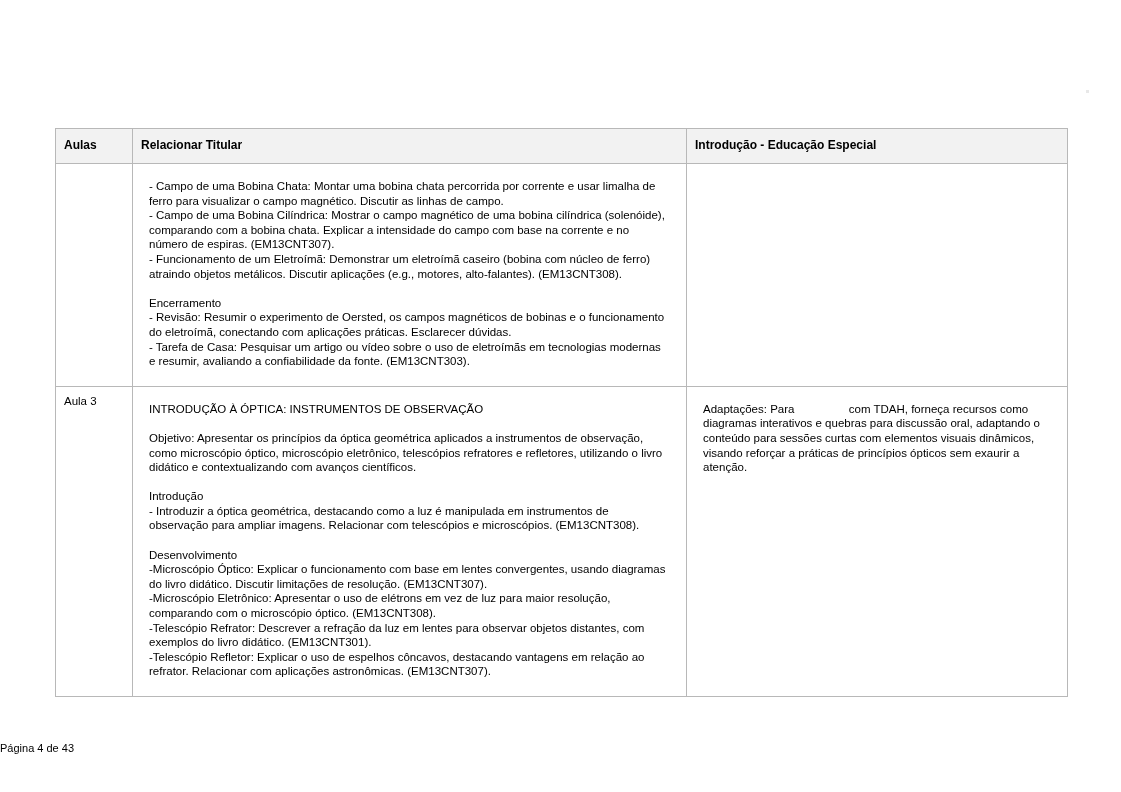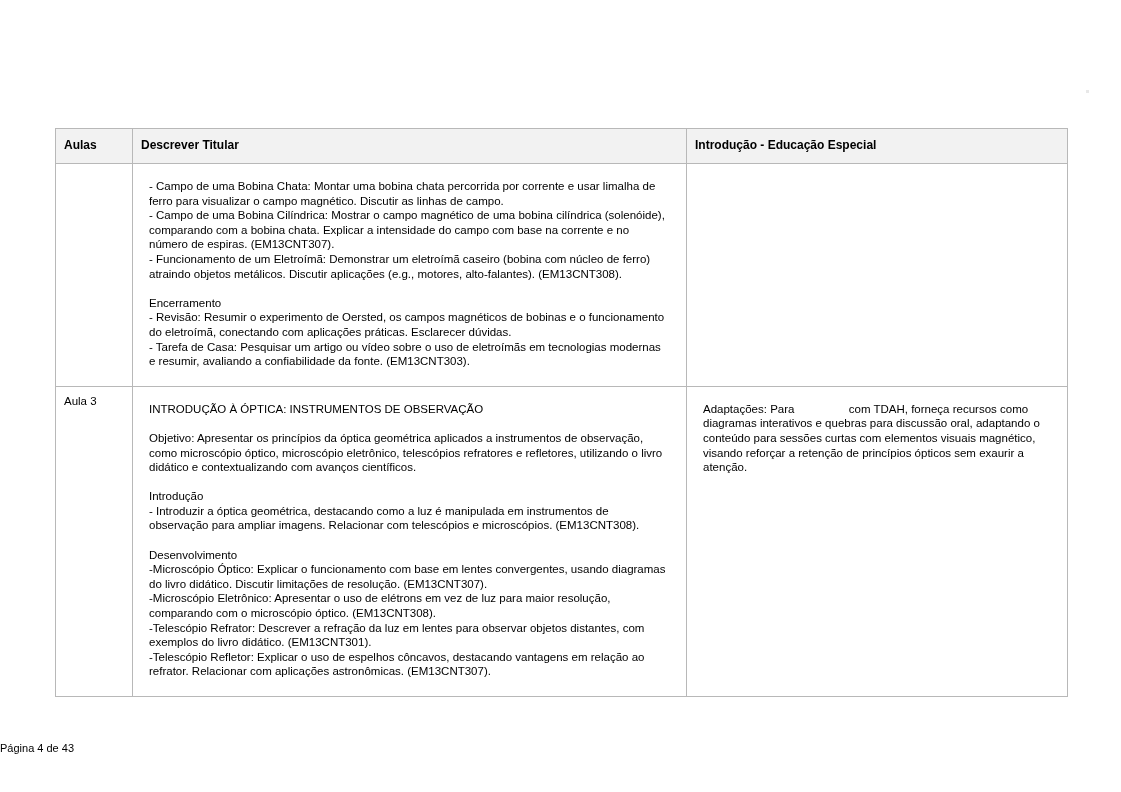--- a/index.html
+++ b/index.html
@@ -106,21 +106,21 @@
 
   <table class="plan-table">
     <colgroup>
       <col class="c-aulas">
       <col class="c-prof">
       <col class="c-adapt">
     </colgroup>
     <thead>
       <tr>
         <th>Aulas</th>
-        <th>Descrever Titular</th>
+        <th>Relacionar Titular</th>
         <th>Introdução - Educação Especial</th>
       </tr>
     </thead>
     <tbody>
       <tr>
         <td class="row-empty-cell">
           <span class="aula-label"></span>
         </td>
         <td>
           <p class="cell-text">- Campo de uma Bobina Chata: Montar uma bobina chata percorrida por corrente e usar limalha de ferro para visualizar o campo magnético. Discutir as linhas de campo.
@@ -147,21 +147,21 @@
 Introdução
 - Introduzir a óptica geométrica, destacando como a luz é manipulada em instrumentos de observação para ampliar imagens. Relacionar com telescópios e microscópios. (EM13CNT308).
 
 Desenvolvimento
 -Microscópio Óptico: Explicar o funcionamento com base em lentes convergentes, usando diagramas do livro didático. Discutir limitações de resolução. (EM13CNT307).
 -Microscópio Eletrônico: Apresentar o uso de elétrons em vez de luz para maior resolução, comparando com o microscópio óptico. (EM13CNT308).
 -Telescópio Refrator: Descrever a refração da luz em lentes para observar objetos distantes, com exemplos do livro didático. (EM13CNT301).
 -Telescópio Refletor: Explicar o uso de espelhos côncavos, destacando vantagens em relação ao refrator. Relacionar com aplicações astronômicas. (EM13CNT307).</p>
         </td>
         <td>
-          <p class="cell-text">Adaptações: Para                 com TDAH, forneça recursos como diagramas interativos e quebras para discussão oral, adaptando o conteúdo para sessões curtas com elementos visuais magnético, visando reforçar a retenção de princípios ópticos sem exaurir a atenção.</p>
+          <p class="cell-text">Adaptações: Para                 com TDAH, forneça recursos como diagramas interativos e quebras para discussão oral, adaptando o conteúdo para sessões curtas com elementos visuais dinâmicos, visando reforçar a práticas de princípios ópticos sem exaurir a atenção.</p>
         </td>
       </tr>
     </tbody>
   </table>
 
   <div class="footer">
     <span>Página 4 de 43</span>
   </div>
 
 </div>

